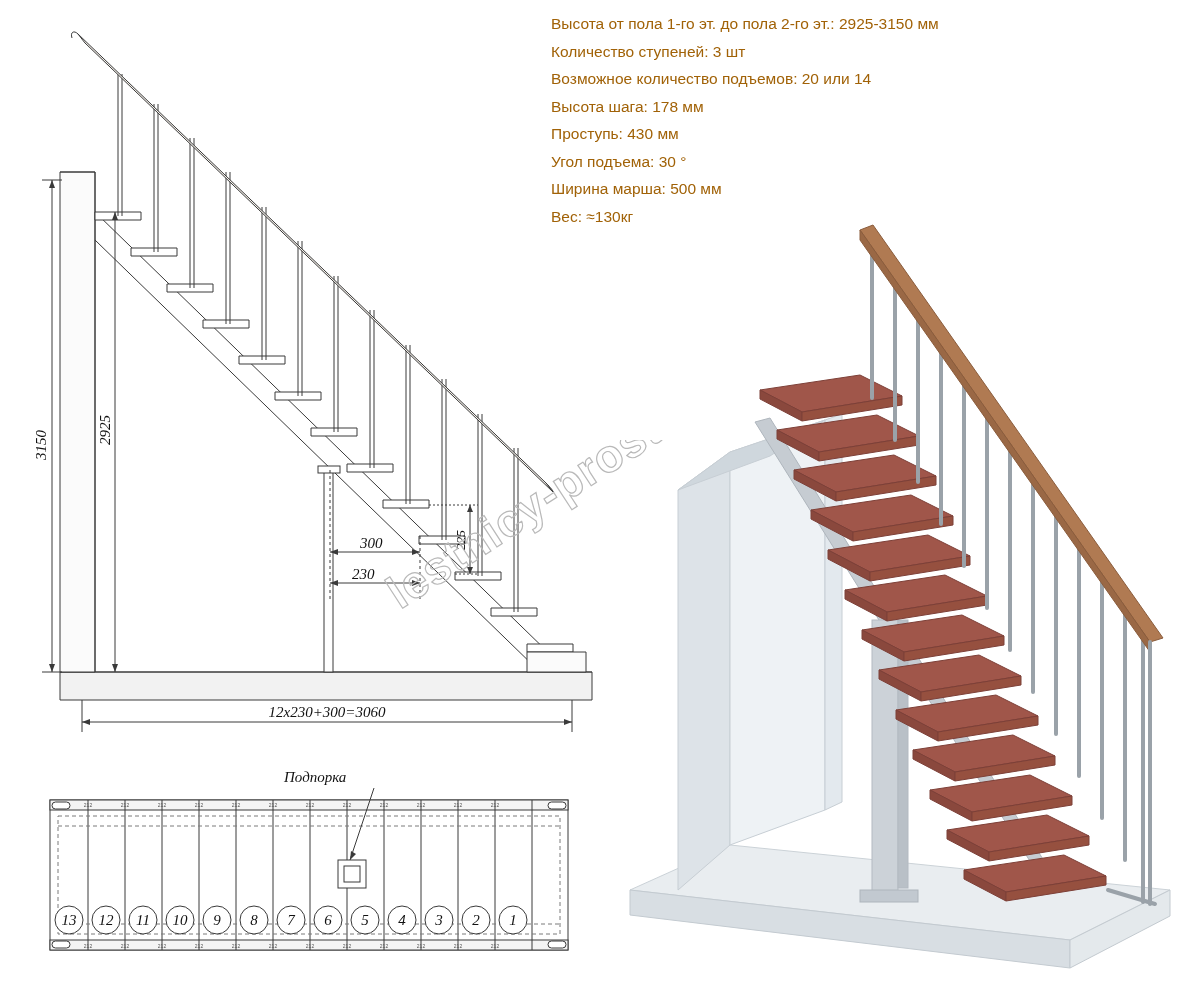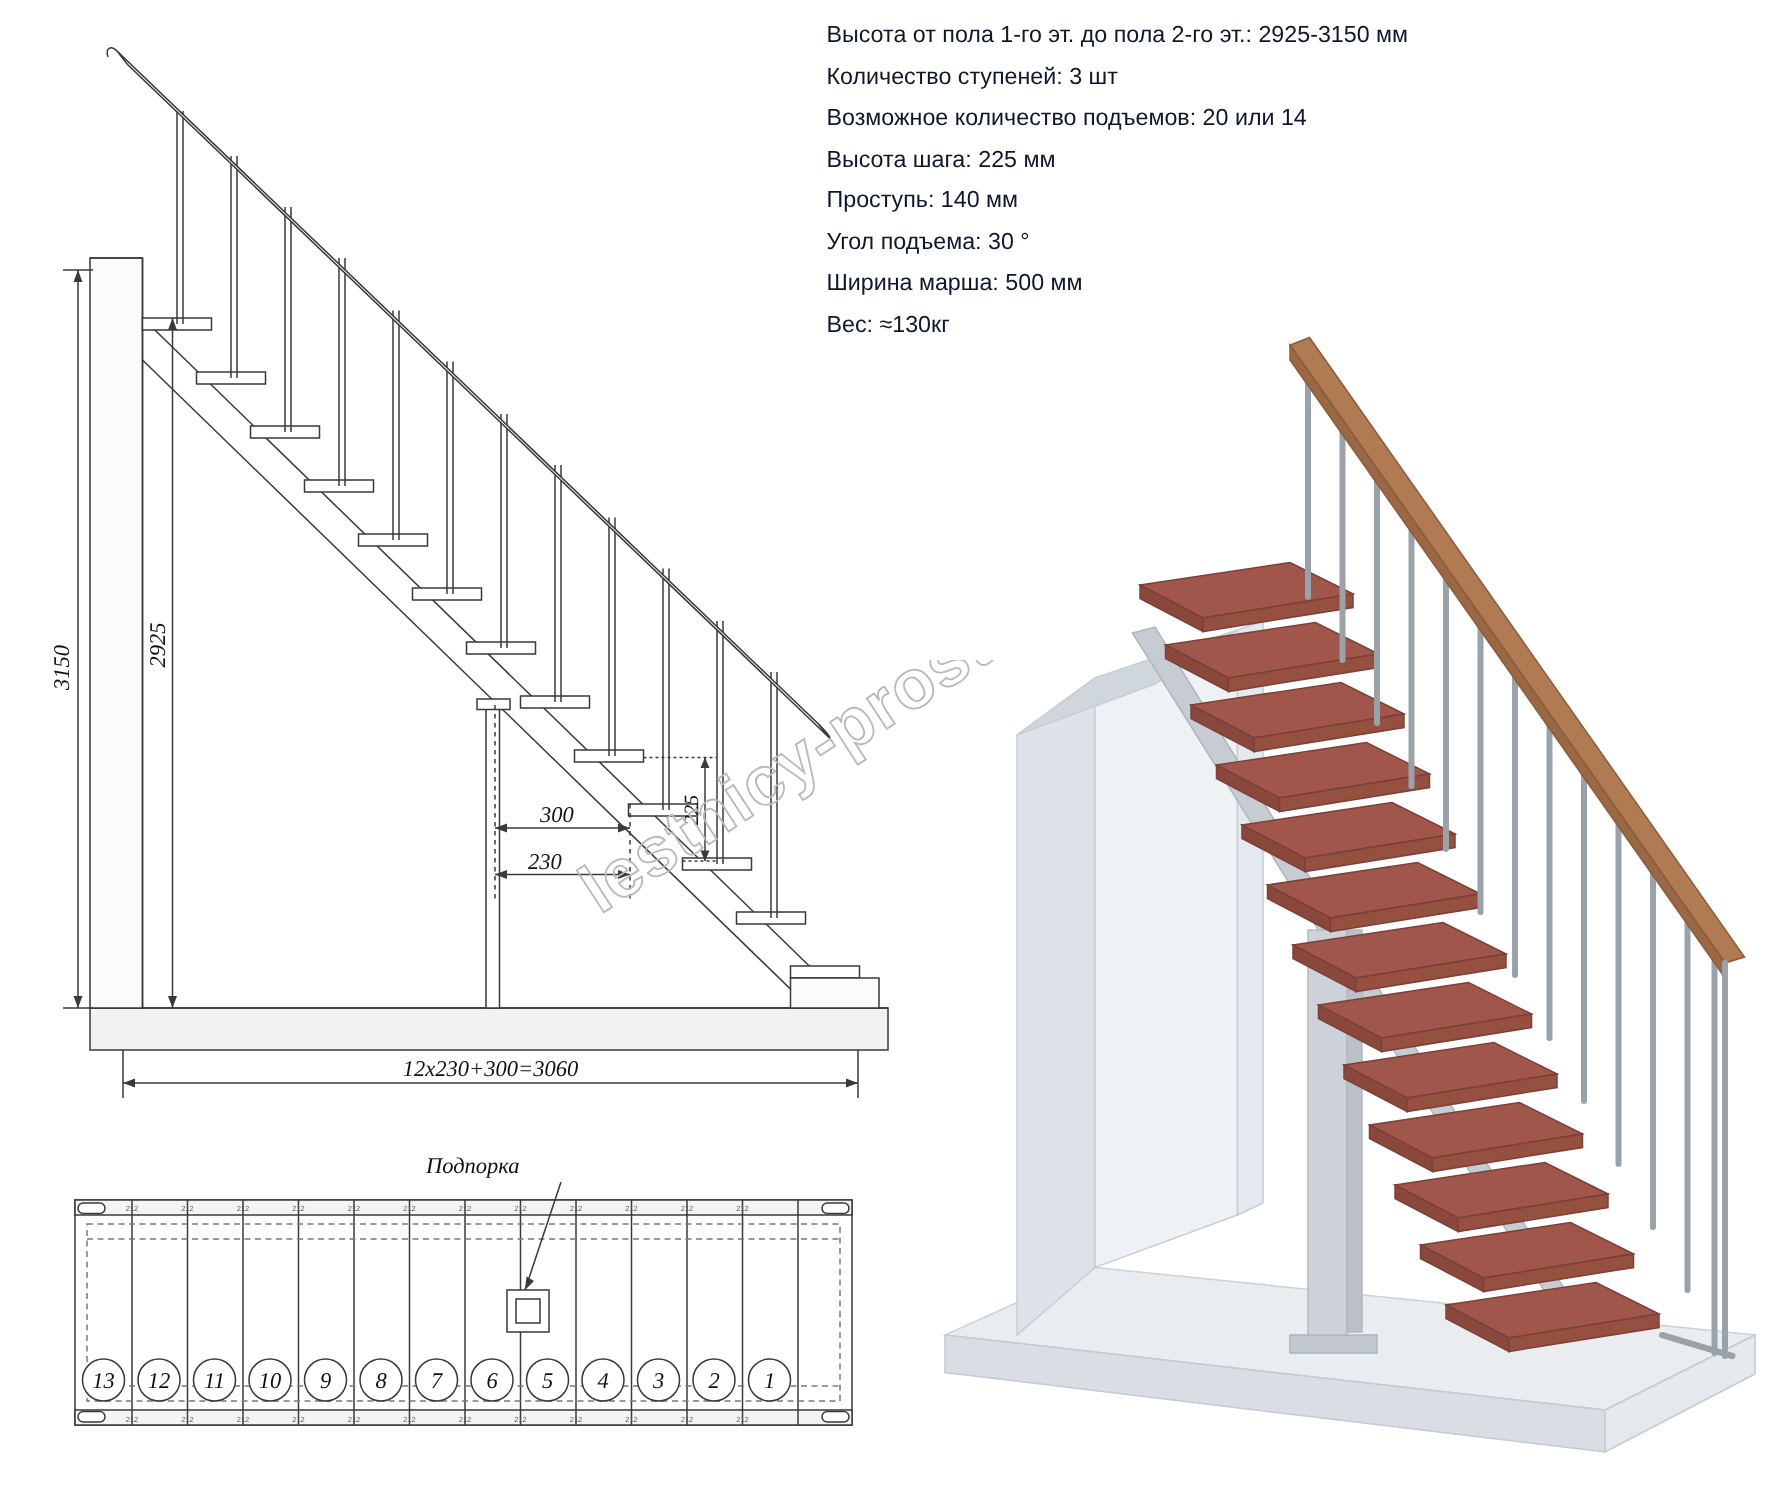--- a/index.html
+++ b/index.html
@@ -23,21 +23,21 @@
 
   
   .spec-list {
     position: absolute;
     left: 551px;
     top: 16px;
     width: 620px;
   }
   .spec-line {
     font-size: 15.5px;
-    color: #0f172a;
+    color: #a16207;
     line-height: 1.0;
     margin-bottom: 12px;
     white-space: nowrap;
   }
 
   
   .elevation {
     position: absolute;
     left: 0px;
     top: 0px;
@@ -116,22 +116,22 @@
 </style>
 </head>
 <body>
 
 <div class="page">
 
   <div class="spec-list">
     <div class="spec-line">Высота от пола 1-го эт. до пола 2-го эт.: 2925-3150 мм</div>
     <div class="spec-line">Количество ступеней: 3 шт</div>
     <div class="spec-line">Возможное количество подъемов: 20 или 14</div>
-    <div class="spec-line">Высота шага: 225 мм</div>
-    <div class="spec-line">Проступь: 140 мм</div>
+    <div class="spec-line">Высота шага: 178 мм</div>
+    <div class="spec-line">Проступь: 430 мм</div>
     <div class="spec-line">Угол подъема: 30 °</div>
     <div class="spec-line">Ширина марша: 500 мм</div>
     <div class="spec-line">Вес: ≈130кг</div>
   </div>
 
   <div class="elevation">
     <svg class="elev-svg" width="620" height="760" viewBox="0 0 620 760" xmlns="http://www.w3.org/2000/svg">
       <g stroke="#3a3a3a" fill="none" stroke-width="1">
 
         <g>

